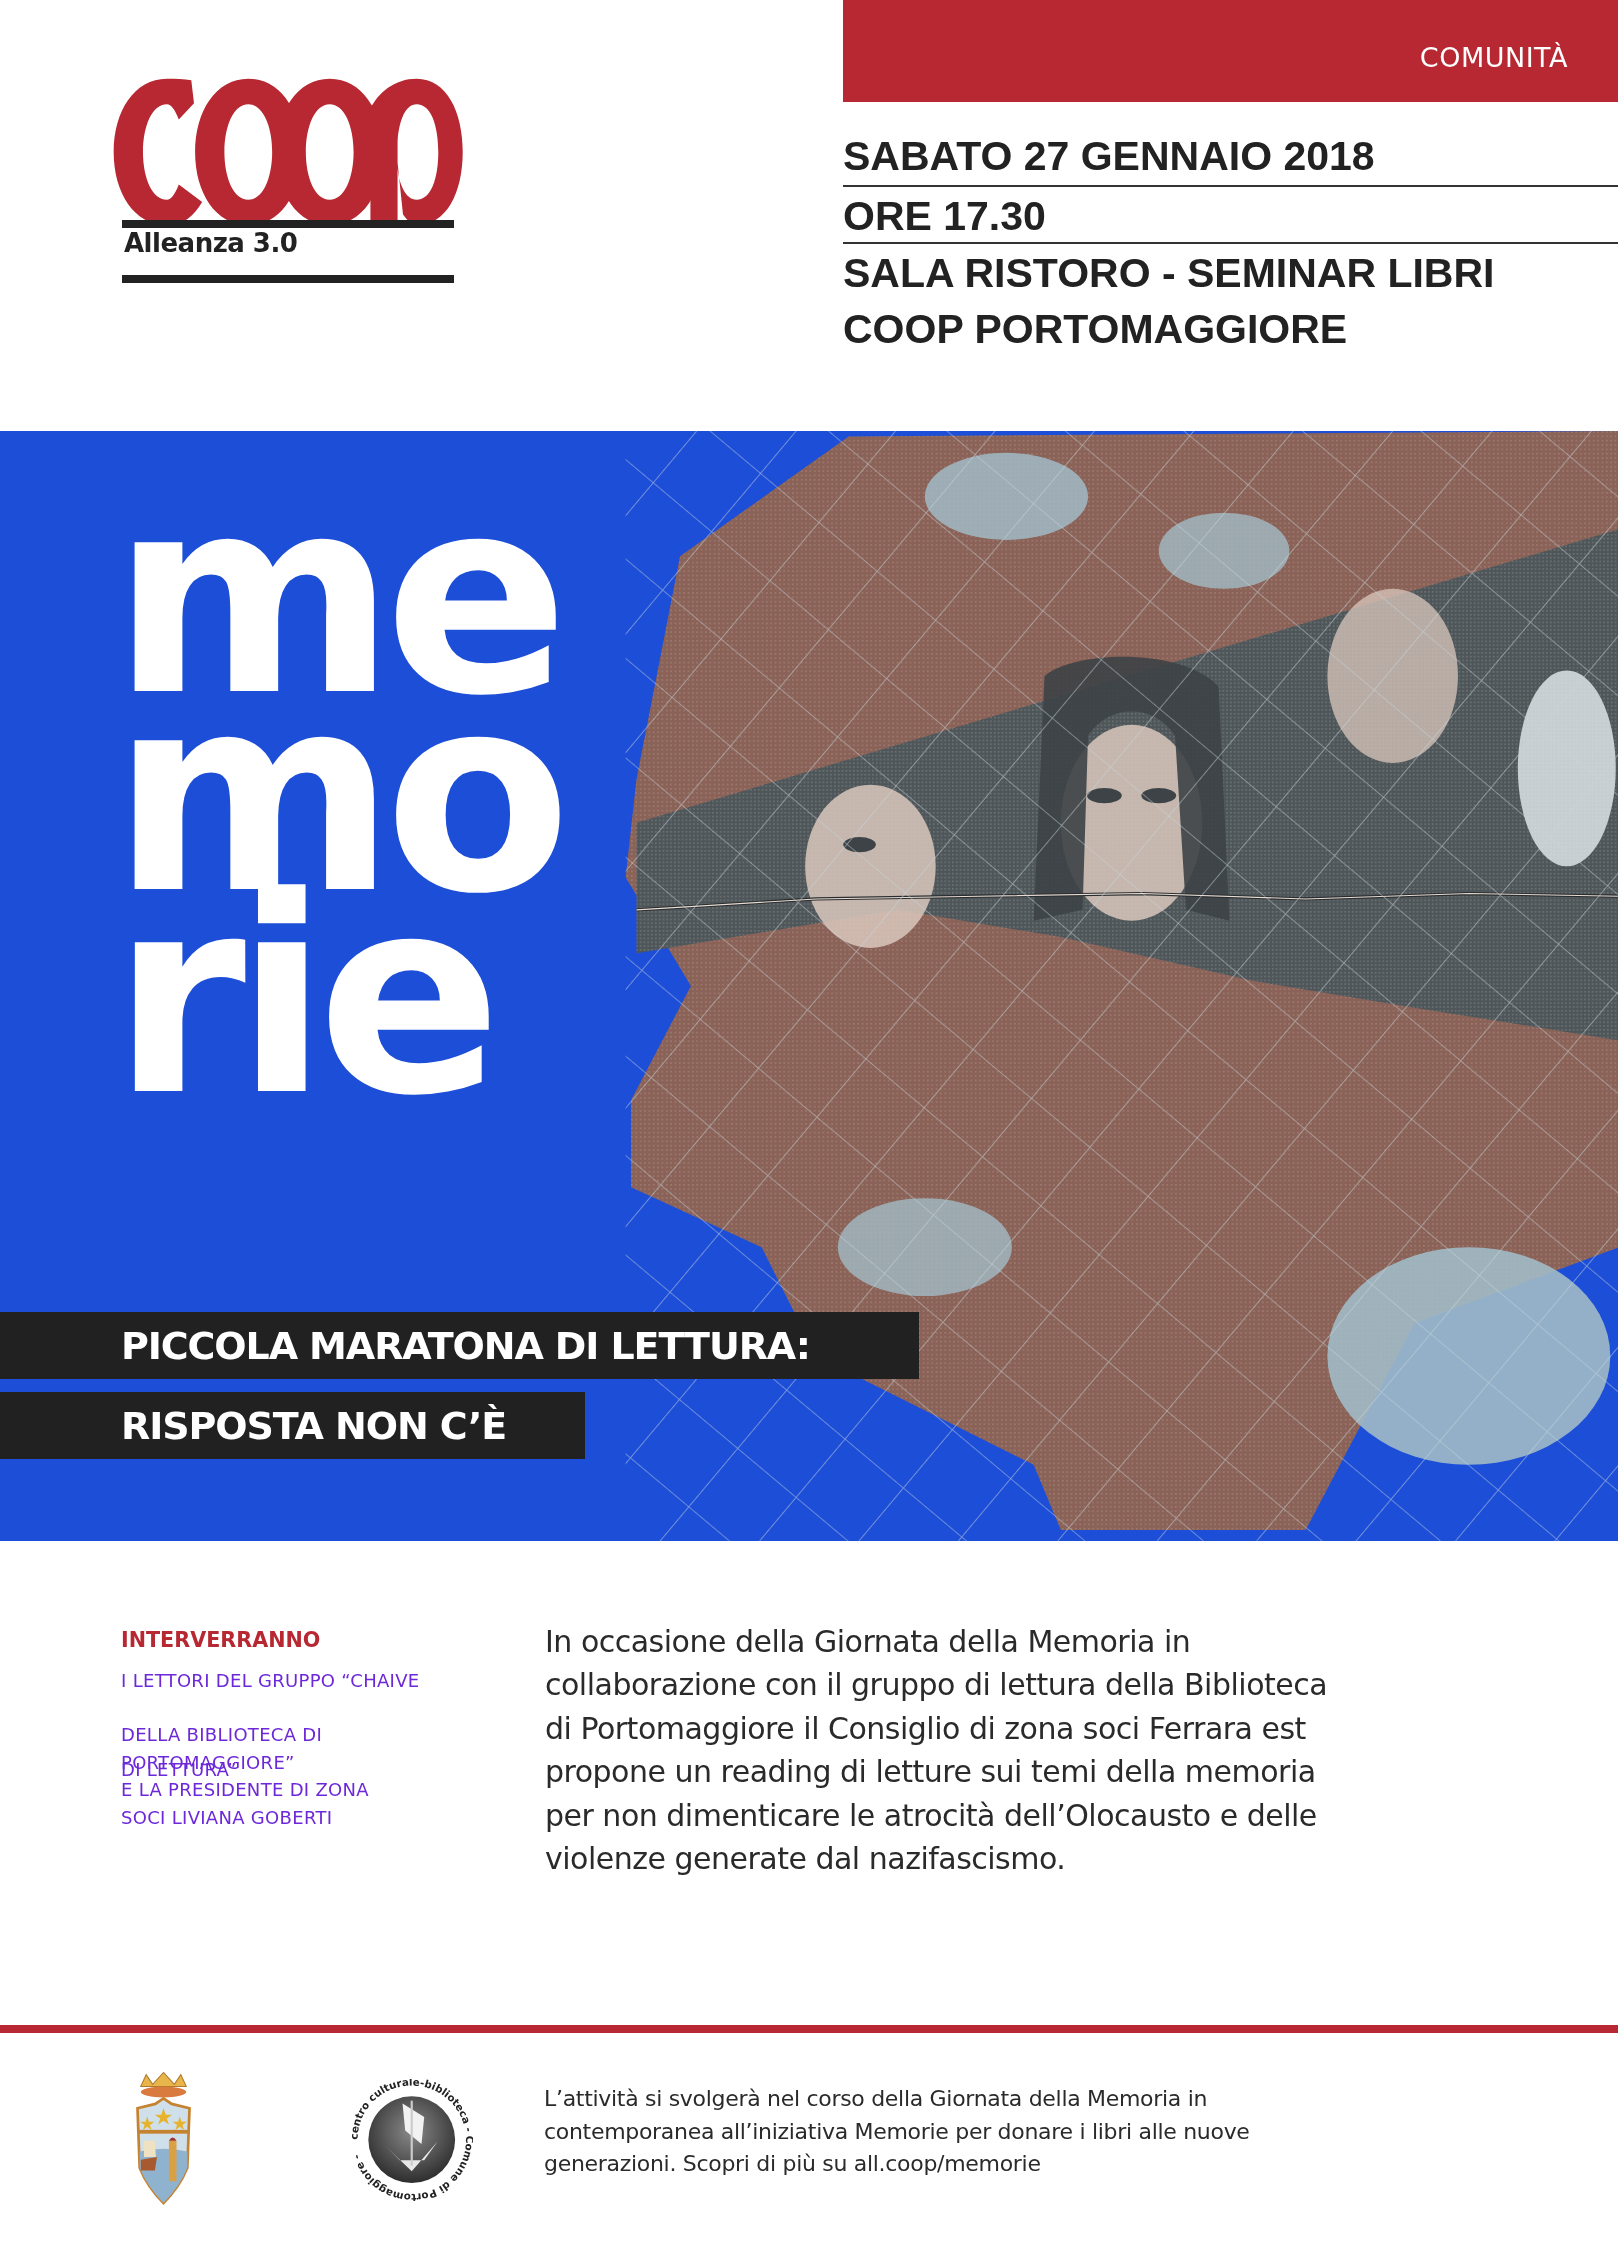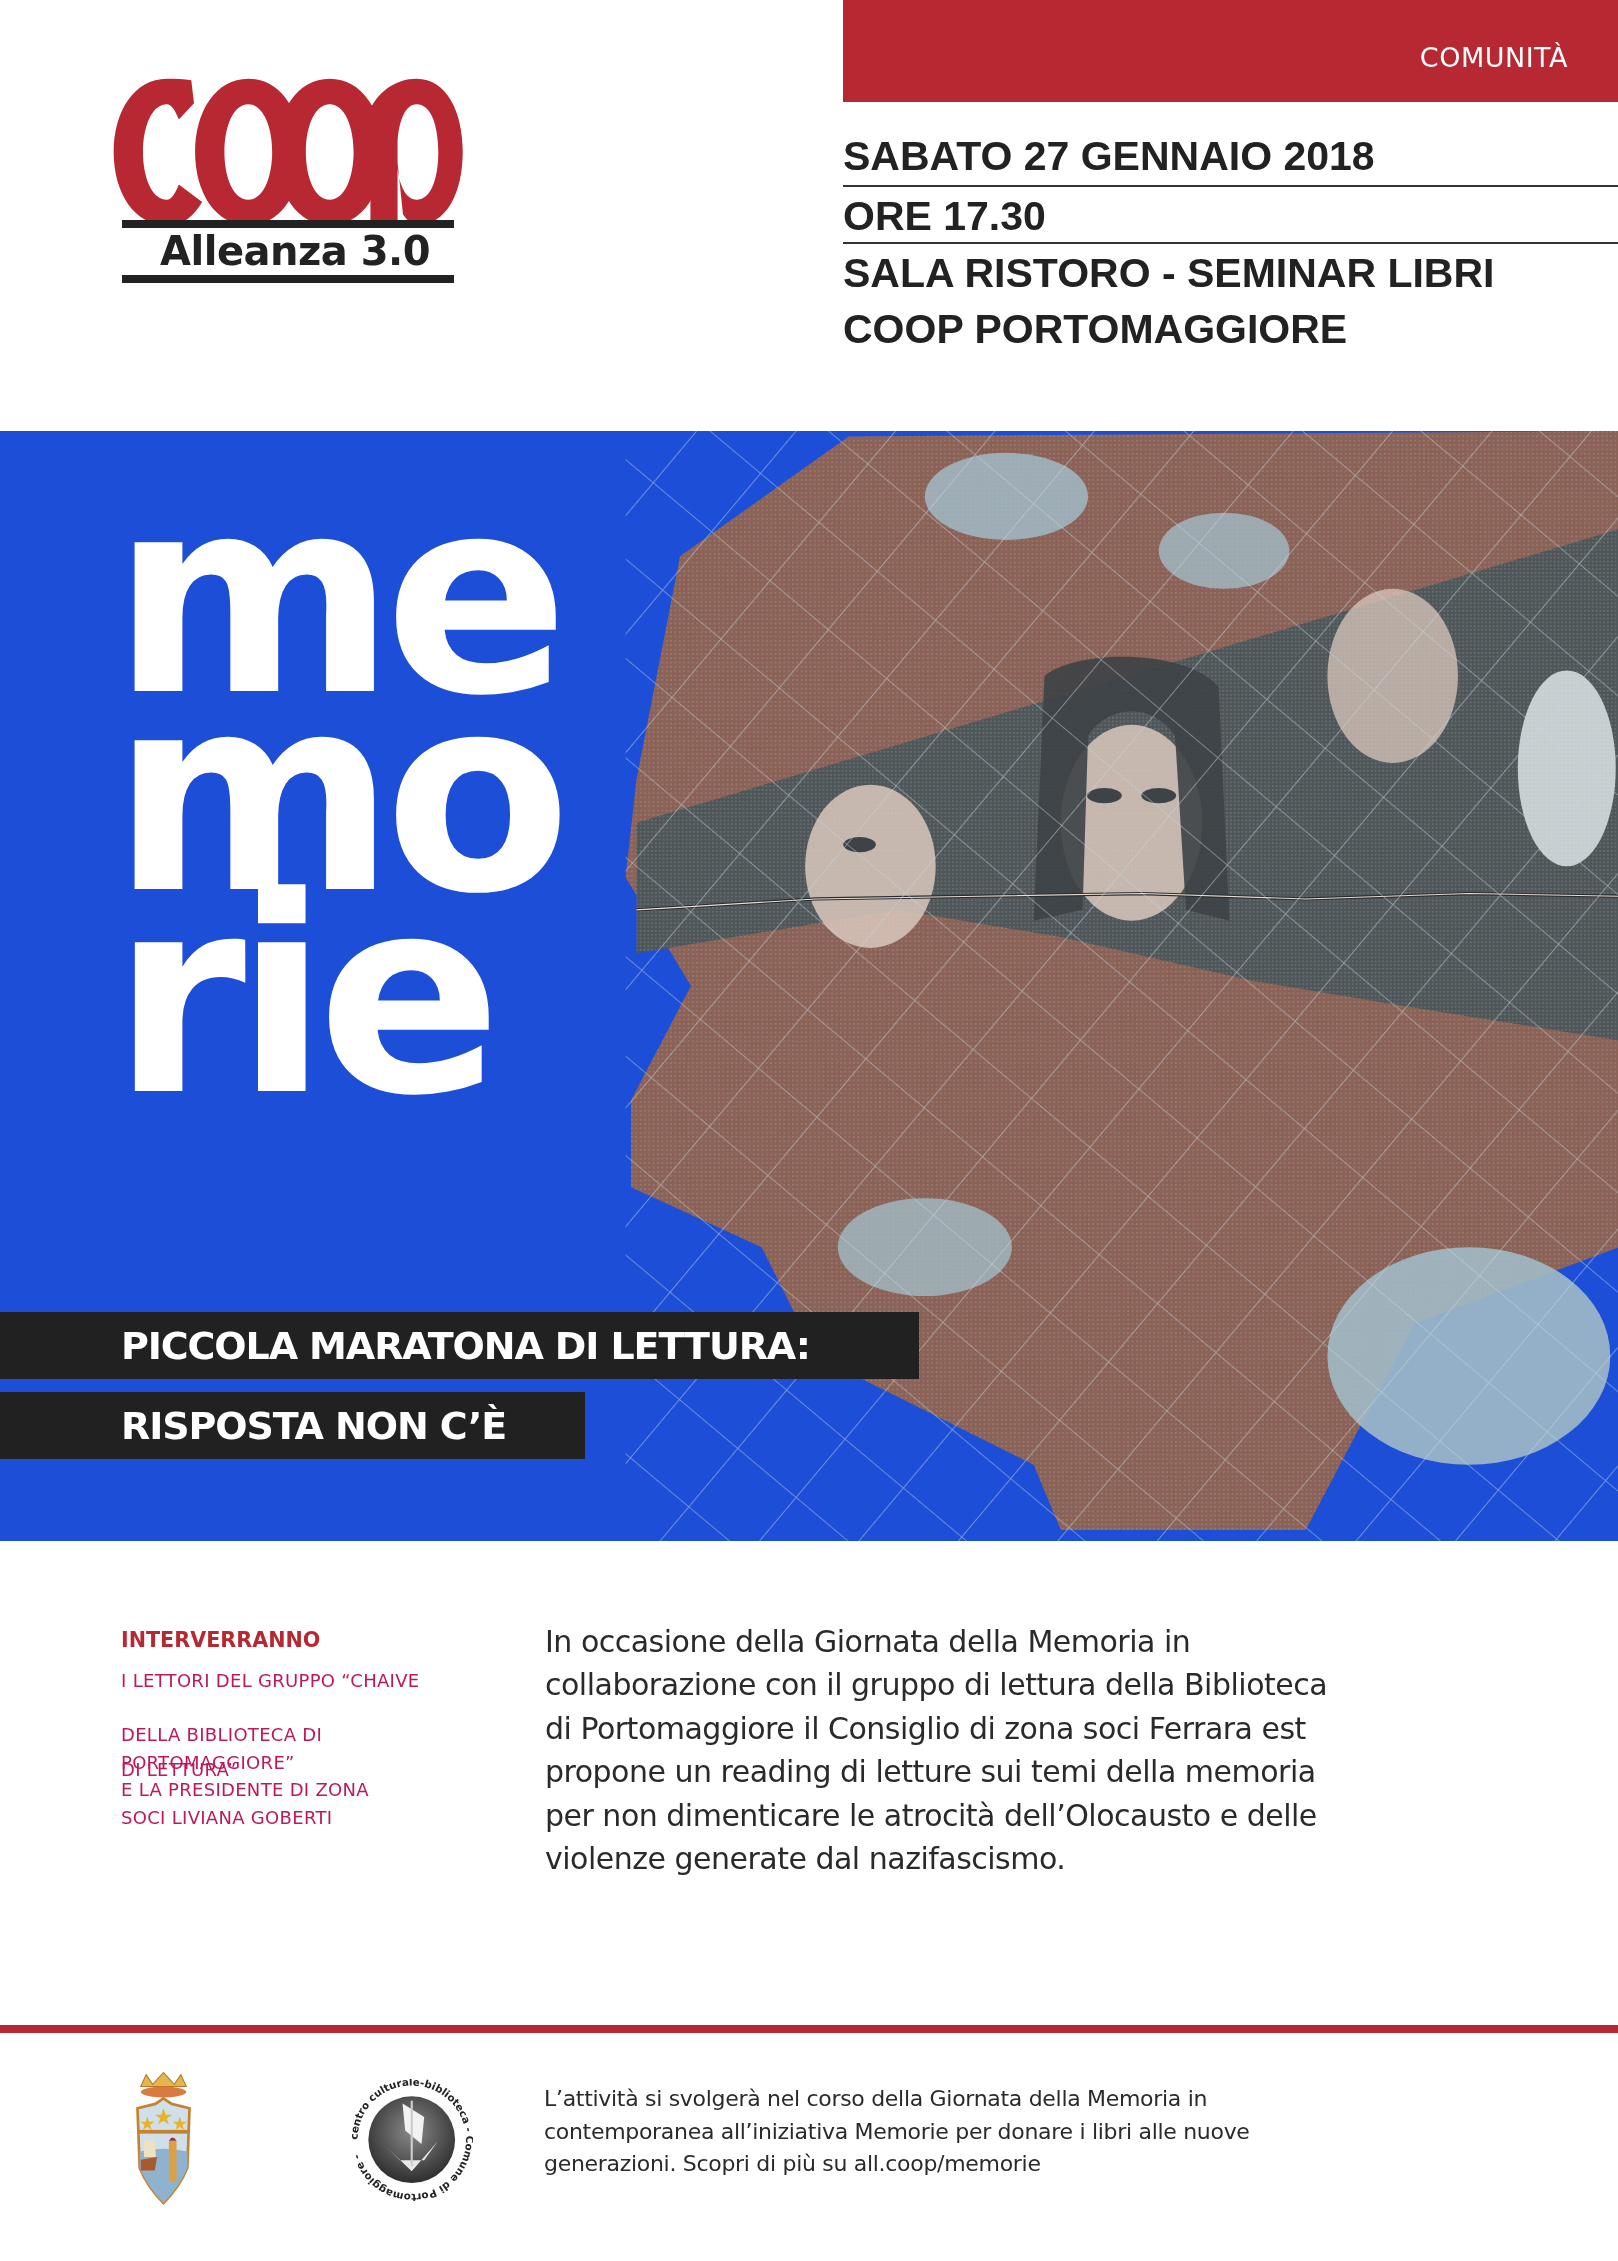--- a/index.html
+++ b/index.html
@@ -5,36 +5,36 @@
   html, body { margin:0; padding:0; }
   body { width:1619px; height:2261px; position:relative; background:#ffffff; overflow:hidden;
          font-family:"Liberation Sans", sans-serif; color:#222222; }
   .abs { position:absolute; }
 
   
   .cat-bar { left:843px; top:0; width:776px; height:102px; background:#b72832; }
   .cat-label { right:51px; top:42px; font-family:"DejaVu Sans", sans-serif; font-weight:normal; font-size:27px; color:#ffffff; letter-spacing:0.5px; }
 
   .logo { left:112px; top:76px; width:354px; height:209px; }
-  .logo-sub { left:124px; top:228px; font-family:"DejaVu Sans", sans-serif; font-weight:bold; font-size:40px; color:#222222; letter-spacing:-0.5px;margin-left:36px; }
+  .logo-sub { left:124px; top:228px; font-family:"DejaVu Sans", sans-serif; font-weight:bold; font-size:26px; color:#222222; letter-spacing:-0.5px; }
   .logo-rule { left:122px; width:332px; height:8.2px; background:#222222; }
 
   .info-line { left:843px; font-family:Liberation Sans, sans-serif; font-weight:bold; font-size:41px; color:#222222; letter-spacing:0px;text-align:center; }
   .info-divider { left:843px; width:776px; height:1.6px; background:#333333; }
 
   
   .banner { left:0; top:431px; width:1619px; height:1110px; background:#1d4ed8; overflow:hidden; }
   .big-word { font-family:"DejaVu Sans", sans-serif; font-weight:bold; color:#ffffff; font-size:272px; line-height:1; letter-spacing:-11px; }
 
   .title-bar { left:0; background:#212121; }
   .title-text { font-family:"DejaVu Sans", sans-serif; font-weight:bold; color:#ffffff; font-size:38px; letter-spacing:-1.1px; position:absolute; left:121px; }
 
   
   .speakers-head { left:121px; top:1628px; font-family:"DejaVu Sans", sans-serif; font-weight:bold; font-size:20.7px; color:#b72832; }
-  .speakers-line { left:121px; font-family:"DejaVu Sans", sans-serif; font-size:18px; color:#be185d; letter-spacing:0.3px; }
+  .speakers-line { left:121px; font-family:"DejaVu Sans", sans-serif; font-size:18px; color:#6d28d9; letter-spacing:0.3px; }
   .desc-line { left:545px; font-family:"DejaVu Sans", sans-serif; font-size:30px; color:#2a2a2a; letter-spacing:-0.5px; }
 
   .footer-rule { left:0; top:2025px; width:1619px; height:8.2px; background:#b72832; }
   .footer-line { left:544px; font-family:"DejaVu Sans", sans-serif; font-size:22px; color:#2a2a2a; letter-spacing:-0.3px; }
 </style>
 </head>
 <body>
 
 <div class="abs cat-bar">
   <span class="abs cat-label">COMUNITÀ</span>

